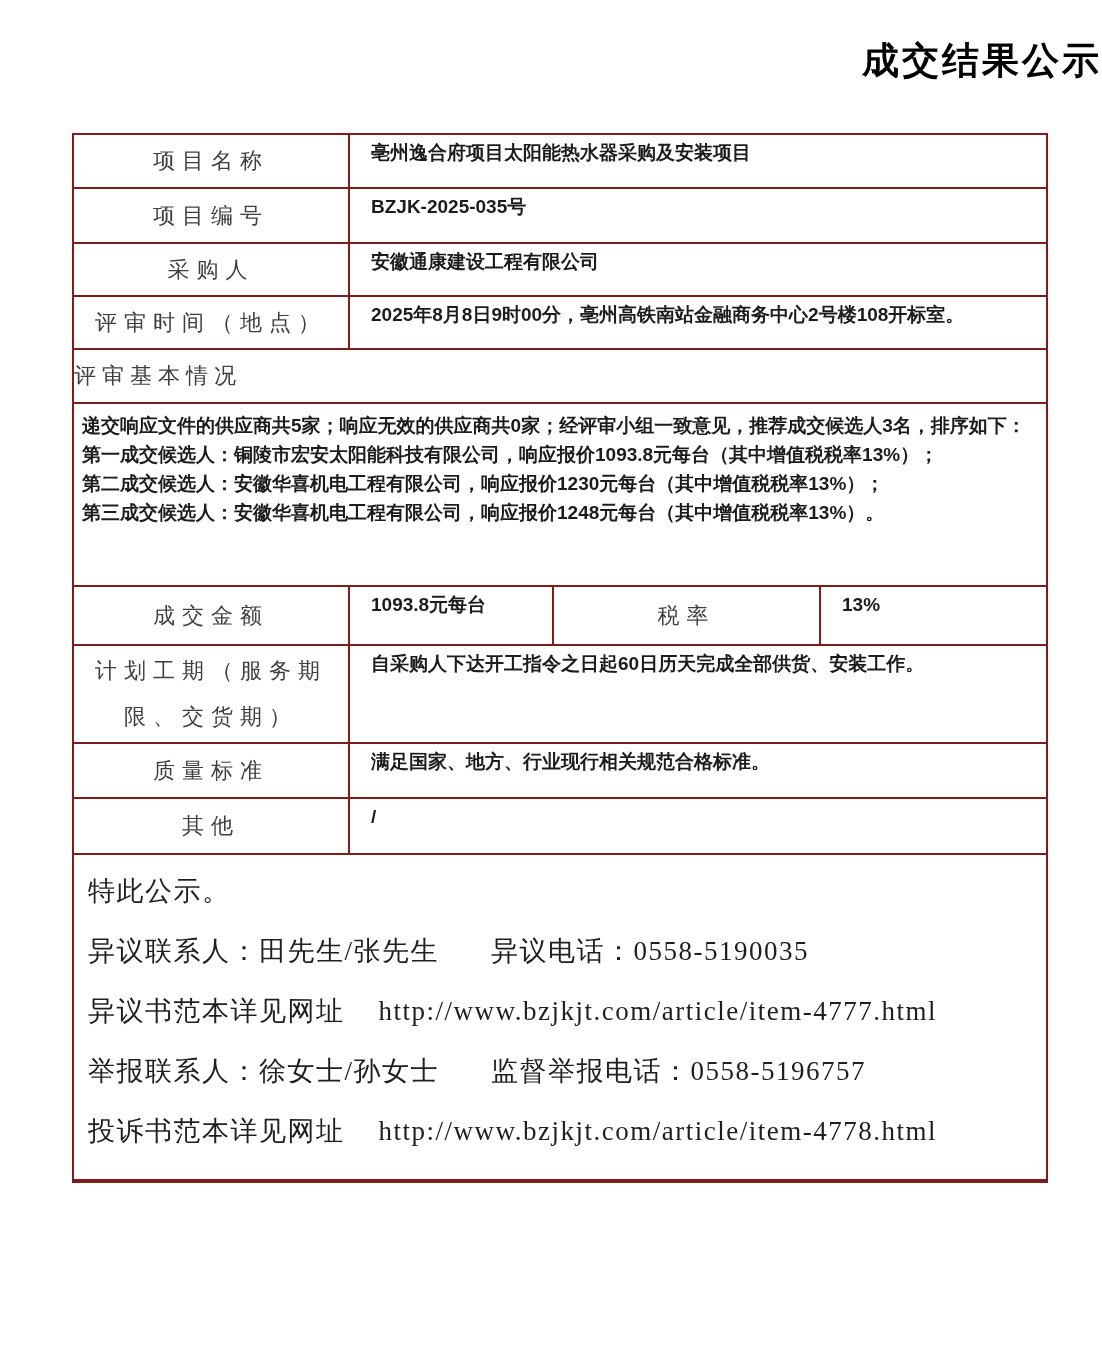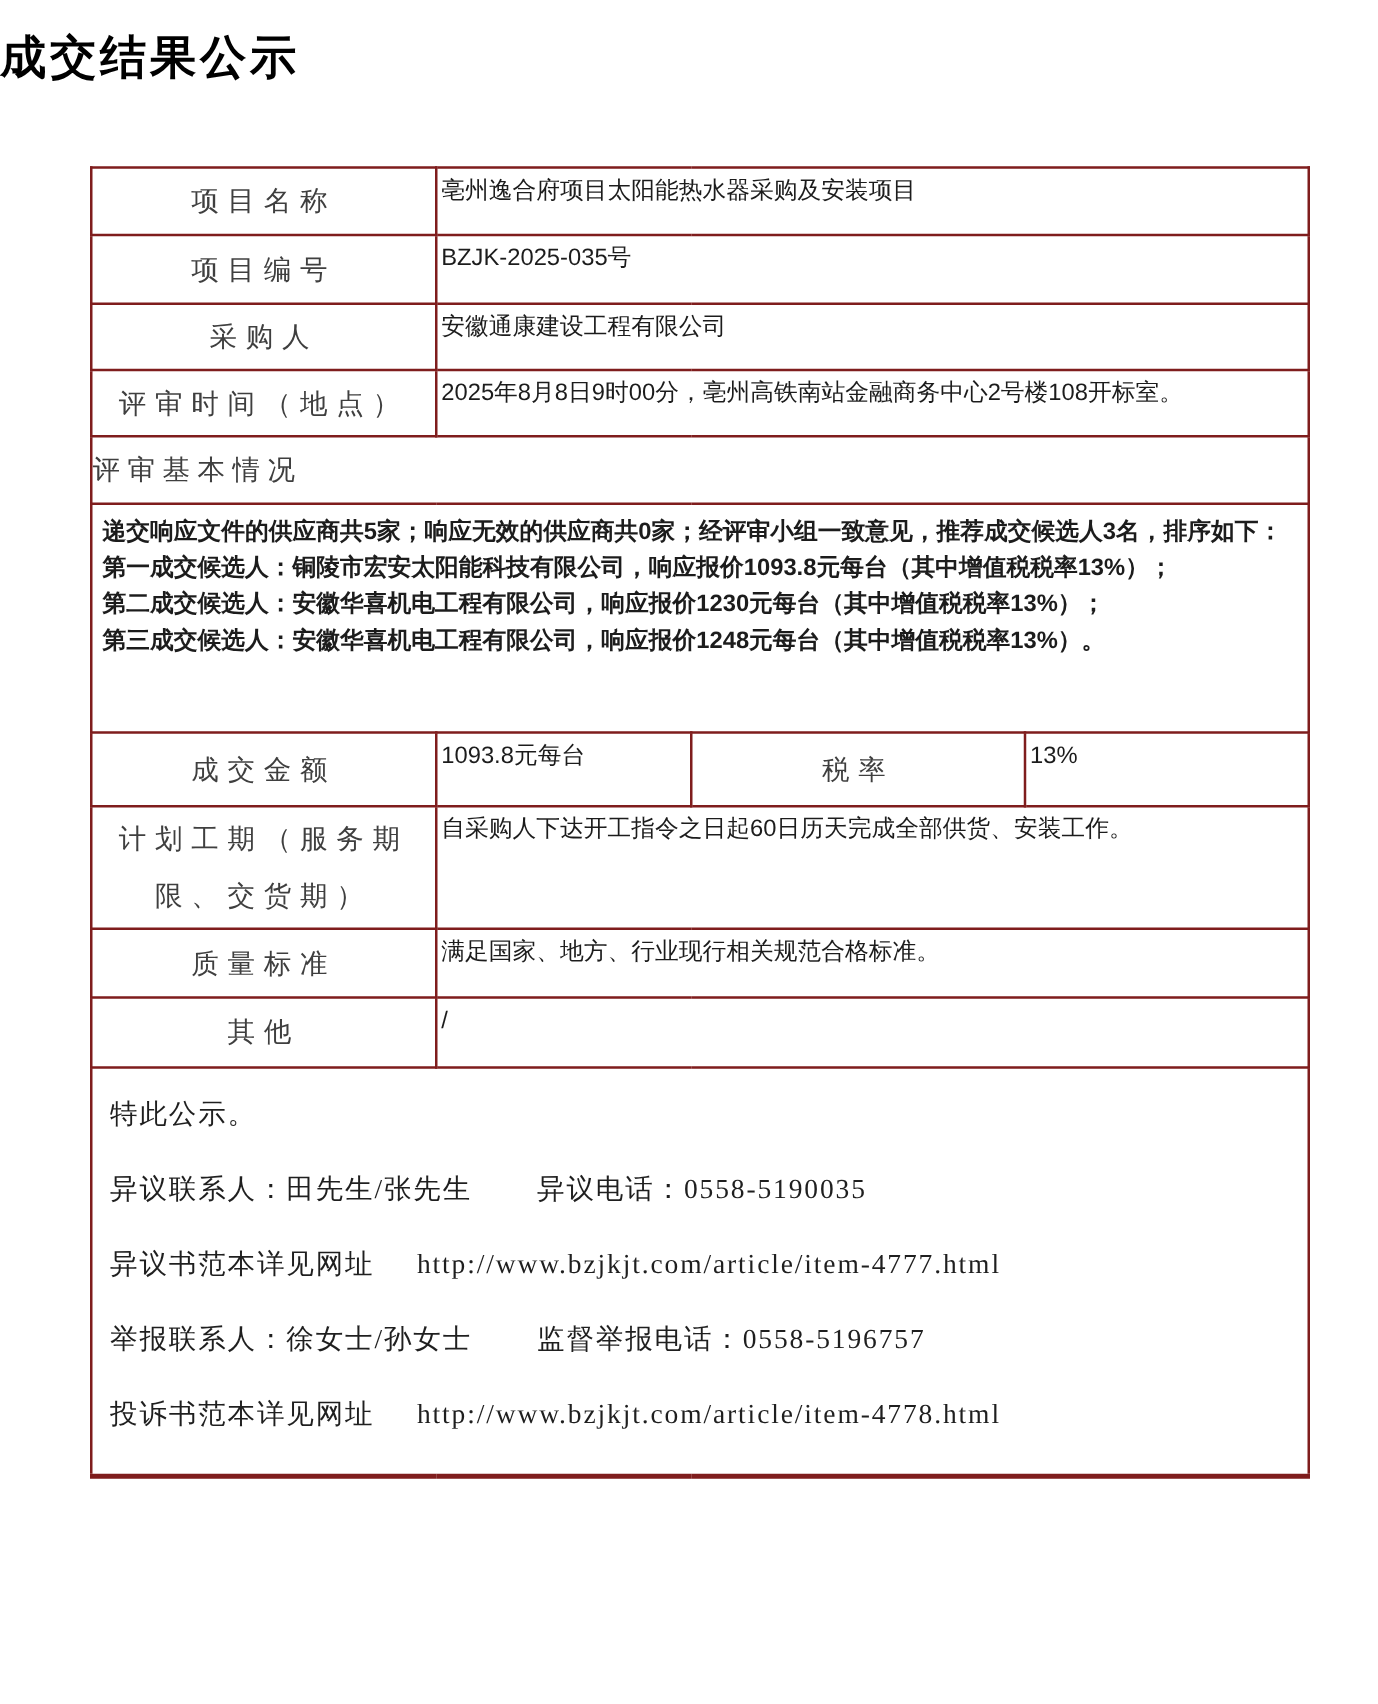--- a/index.html
+++ b/index.html
@@ -7,22 +7,22 @@
   body {
     width: 1102px;
     height: 1363px;
     position: relative;
     font-family: "Liberation Sans", "DejaVu Sans", sans-serif;
     color: #1c1c1c;
   }
   .page { width: 1102px; height: 1363px; background: #ffffff; }
 
   .doc-title {
-    padding-top: 21px;
-    text-align: left;
+    padding-top: 36px;
+    text-align: right;
     font-family: "Liberation Serif", "DejaVu Serif", serif;
     font-weight: bold;
     font-size: 37px;
     letter-spacing: 3px;
     color: #000000;
   }
 
   table.main-table {
     position: absolute;
     left: 72px;
@@ -45,26 +45,26 @@
     letter-spacing: 7px;
     color: #3f3f3f;
     text-align: center;
     vertical-align: middle;
     padding: 2px 10px;
   }
   td.label.two-line { line-height: 46px; }
 
   td.value {
     font-family: "Liberation Sans", "DejaVu Sans", sans-serif;
-    font-weight: normal;
+    font-weight: bold;
     font-size: 19px;
     color: #1c1c1c;
     text-align: left;
     vertical-align: top;
-    padding: 5px 3px;
+    padding: 5px 21px;
     line-height: 26px;
   }
 
   td.section-header {
     font-family: "Liberation Serif", "DejaVu Serif", serif;
     font-size: 22px;
     letter-spacing: 6px;
     color: #3f3f3f;
     vertical-align: middle;
   }
@@ -79,21 +79,21 @@
     font-size: 19px;
     color: #1c1c1c;
     line-height: 29px;
     white-space: nowrap;
   }
 
   td.footer-cell {
     vertical-align: top;
     padding: 24px 14px 0 14px;
     font-family: "Liberation Serif", "DejaVu Serif", serif;
-    font-size: 22px;
+    font-size: 27px;
     letter-spacing: 1.5px;
     color: #1f1f1f;
   }
   .footer-line { margin: 0 0 36px 0; line-height: 24px; white-space: nowrap; }
   .gap-lg { margin-left: 52px; }
   .gap-md { margin-left: 34px; }
 </style>
 </head>
 <body>
 

